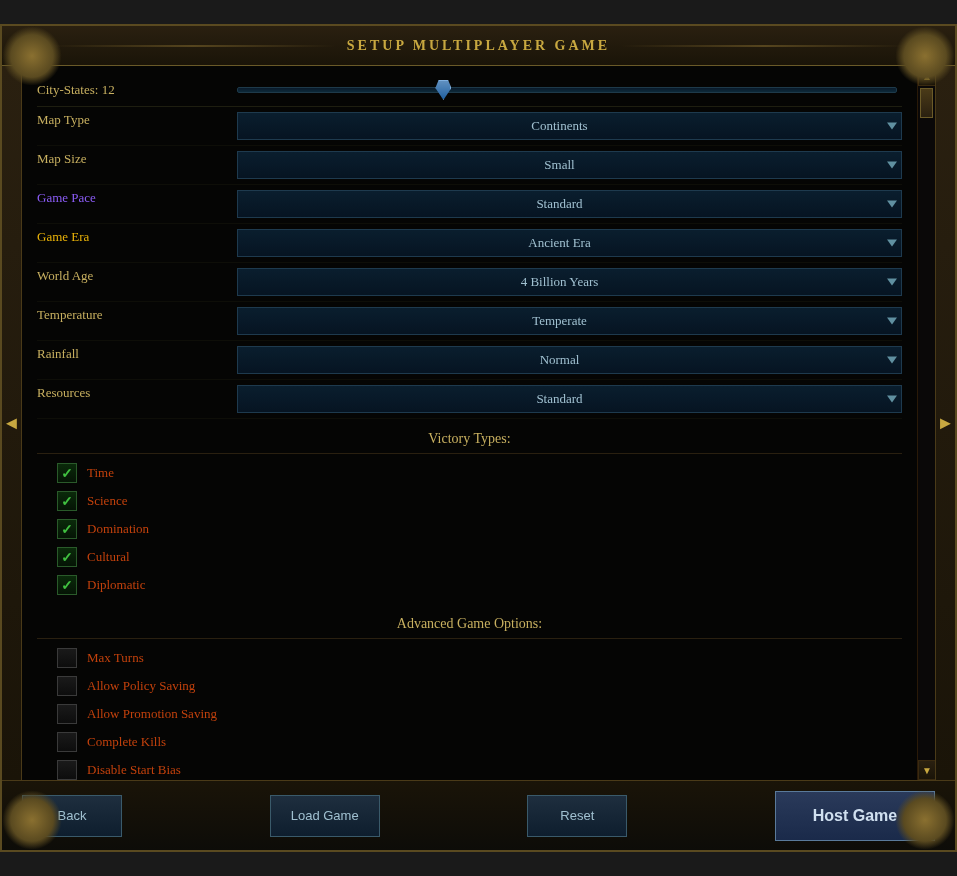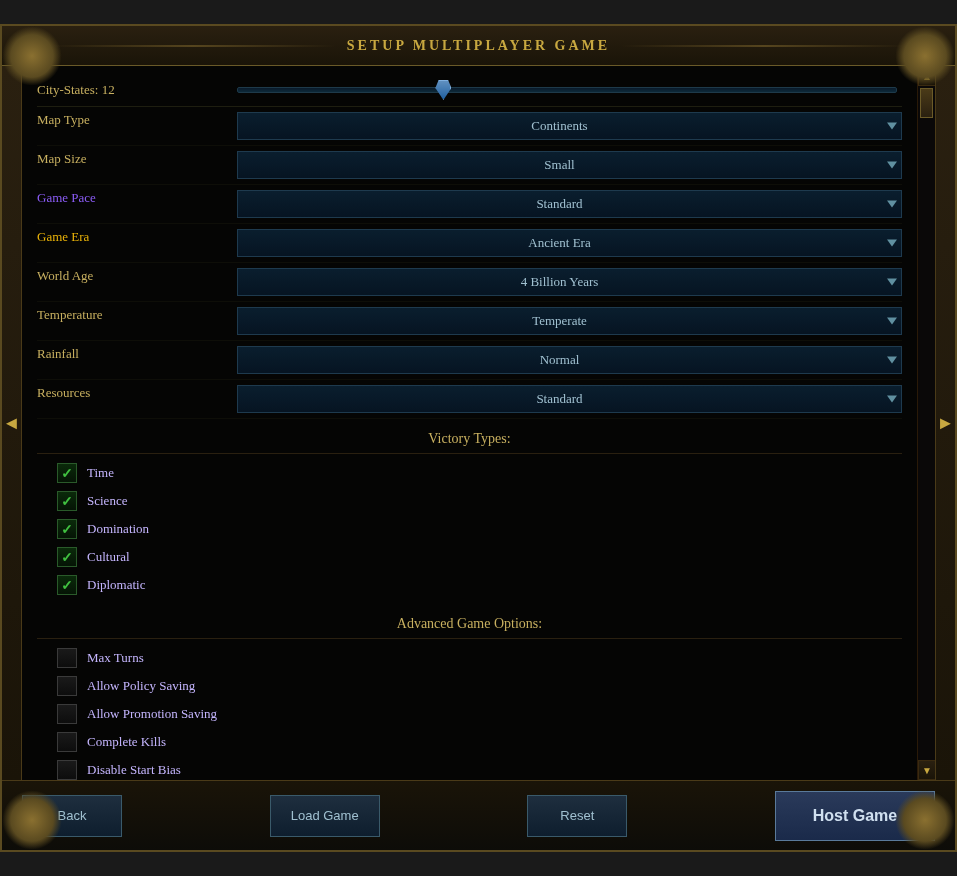--- a/index.html
+++ b/index.html
@@ -190,21 +190,21 @@
 
     
     .victory-list {
       padding: 5px 0;
     }
 
     .checkbox-row {
       display: flex;
       align-items: center;
       padding: 4px 0 4px 20px;
-      color: #c4b5fd;
+      color: #c2410c;
       font-size: 13px;
     }
 
     .checkbox {
       width: 20px;
       height: 20px;
       background: linear-gradient(180deg, #0a2a0a, #051405);
       border: 1px solid #2a5a2a;
       margin-right: 10px;
       display: flex;

